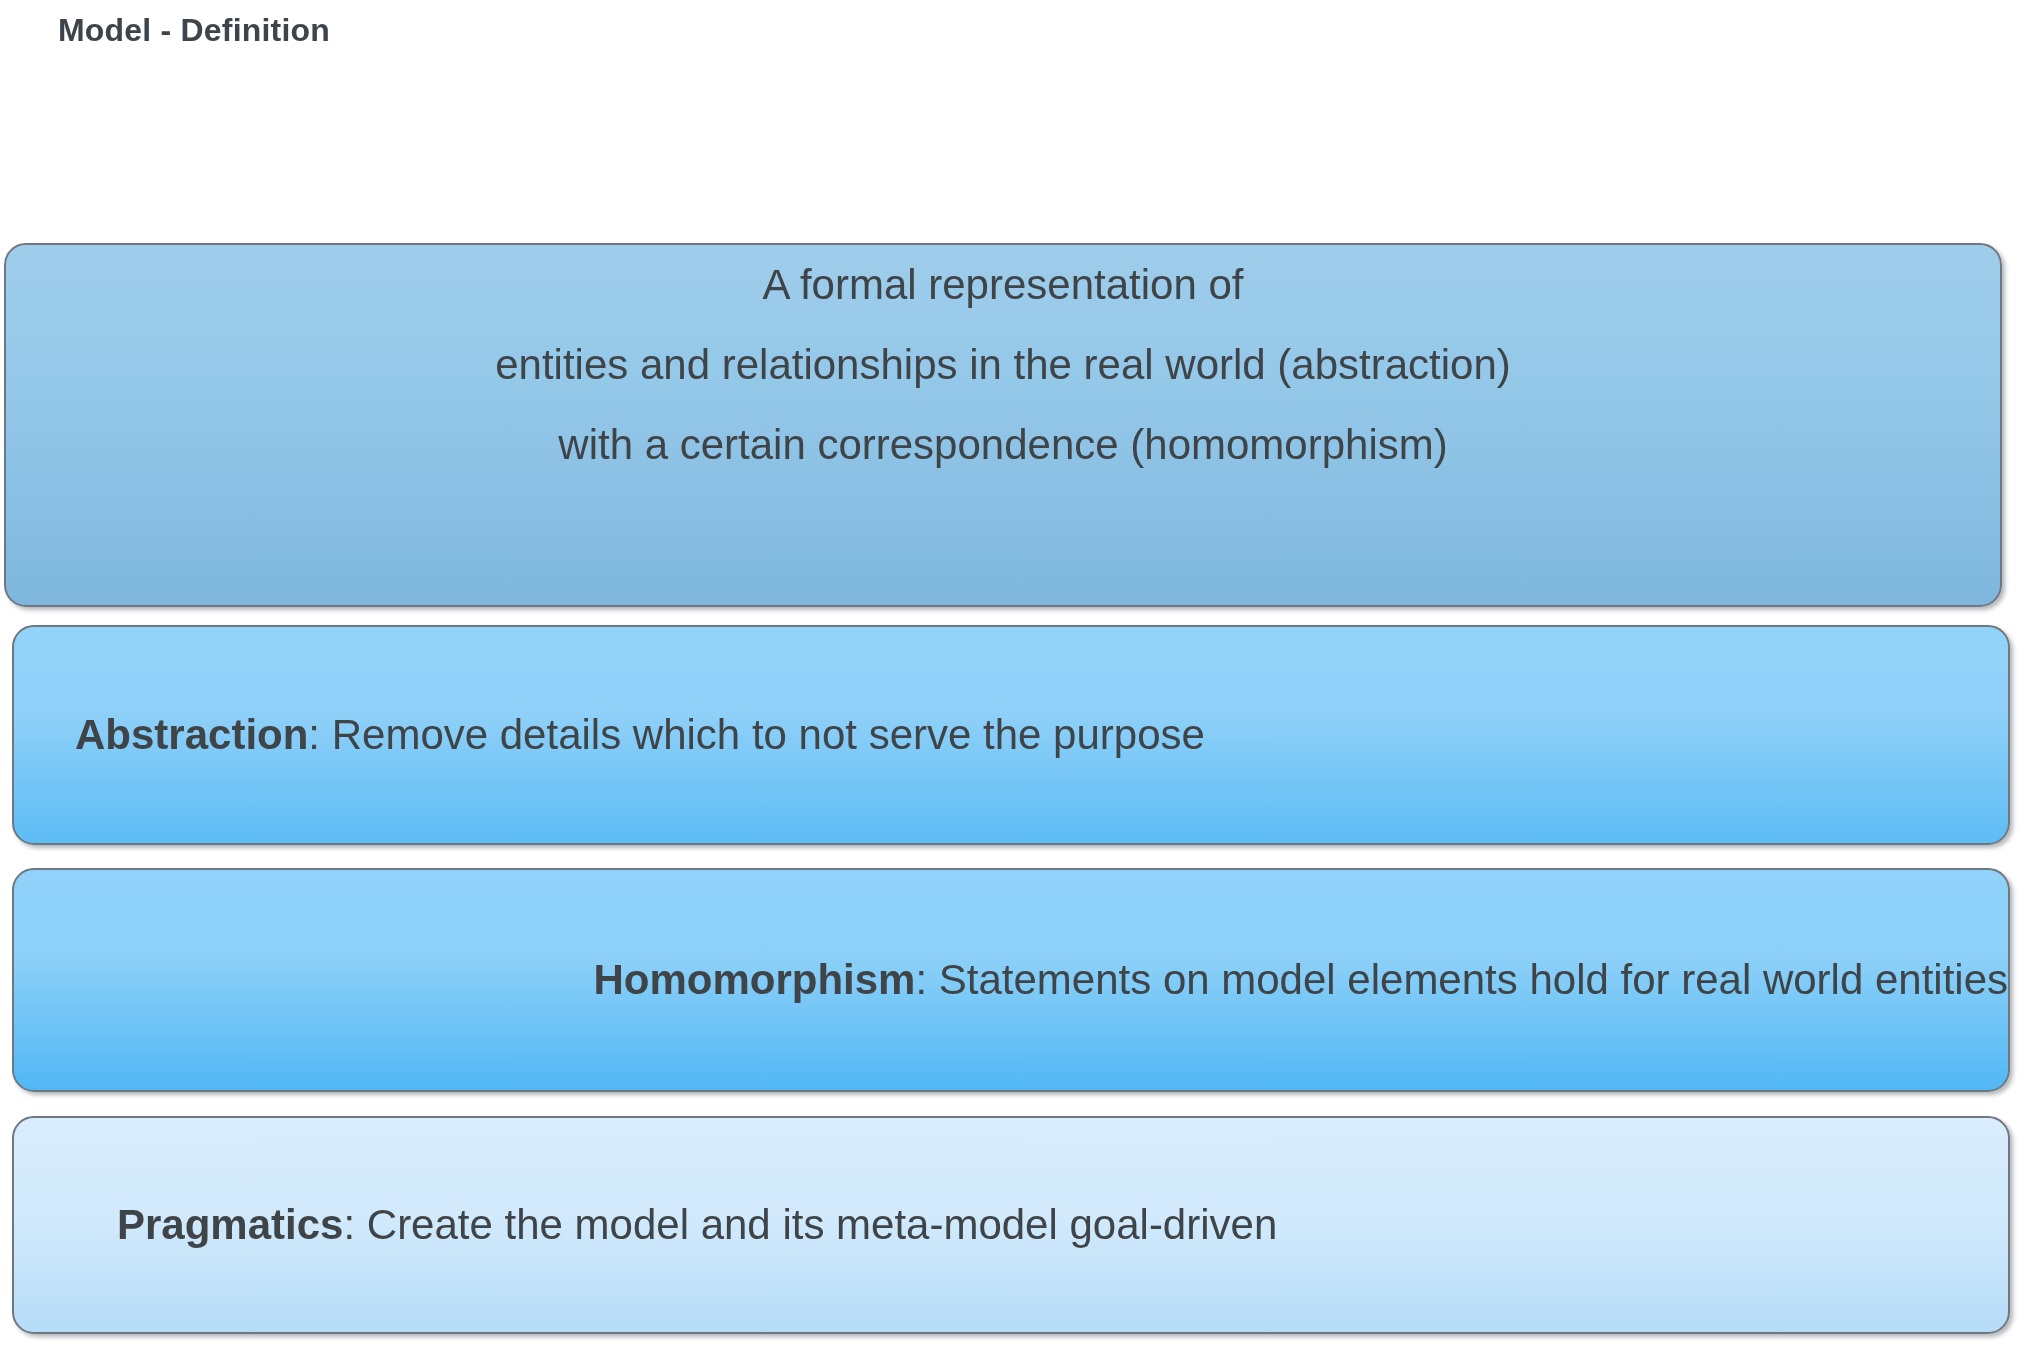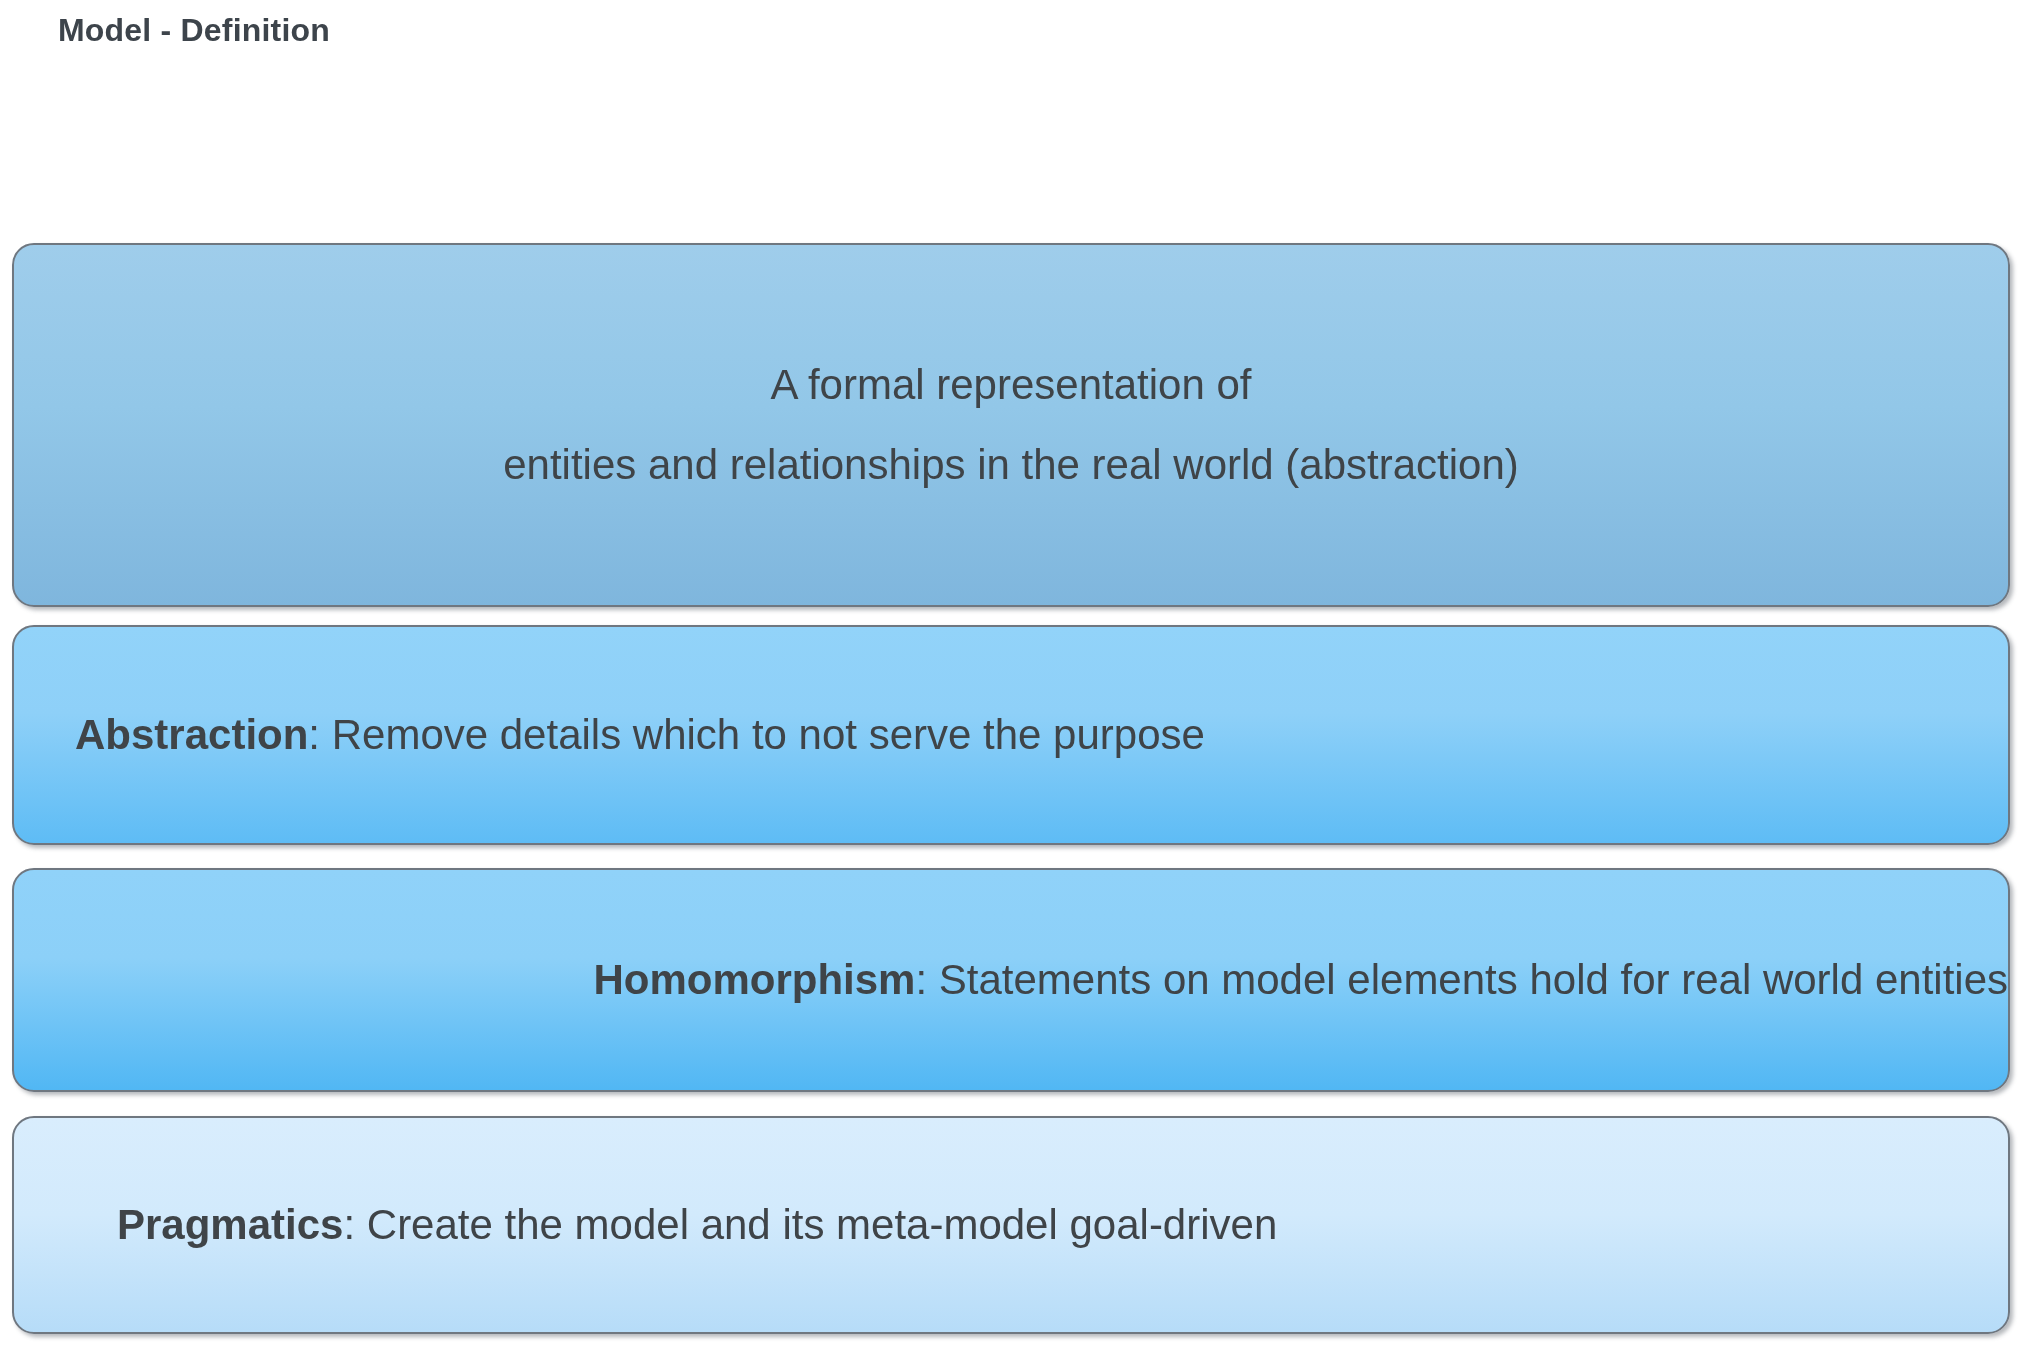--- a/index.html
+++ b/index.html
@@ -33,29 +33,29 @@
     box-sizing: border-box;
     border: 2px solid #6f7780;
     border-radius: 22px;
     box-shadow: 3px 3px 4px rgba(90, 98, 106, 0.45);
     color: #3f4448;
     overflow: hidden;
   }
 
   
   #box-definition {
-    left: 12px;
+    left: 4px;
     top: 243px;
     width: 1998px;
     height: 364px;
     background: linear-gradient(to bottom, #9fcdeb 0%, #92c7e8 45%, #7fb6dd 100%);
     display: flex;
     flex-direction: column;
     align-items: center;
-    justify-content: center;
+    justify-content: flex-start;
   }
   #box-definition .line {
     font-size: 42px;
     line-height: 80px;
     text-align: center;
     white-space: nowrap;
   }
   #box-definition .cite {
     font-weight: bold;
     font-style: italic;
@@ -101,20 +101,21 @@
   }
 </style>
 </head>
 <body>
 
 <div id="slide-title">Model - Definition</div>
 
 <div id="box-definition" class="rounded-box">
   <div class="line">A formal representation of</div>
   <div class="line">entities and relationships in the real world (abstraction)</div>
+  <div class="line">with a certain correspondence (homomorphism)</div>
 </div>
 
 <div id="box-abstraction" class="rounded-box term-box">
   <div class="line"><span class="term">Abstraction</span><span>: </span><span>Remove details which to not serve the purpose</span></div>
 </div>
 
 <div id="box-homomorphism" class="rounded-box term-box">
   <div class="line"><span class="term">Homomorphism</span><span>: </span><span>Statements on model elements hold for real world entities</span></div>
 </div>
 

